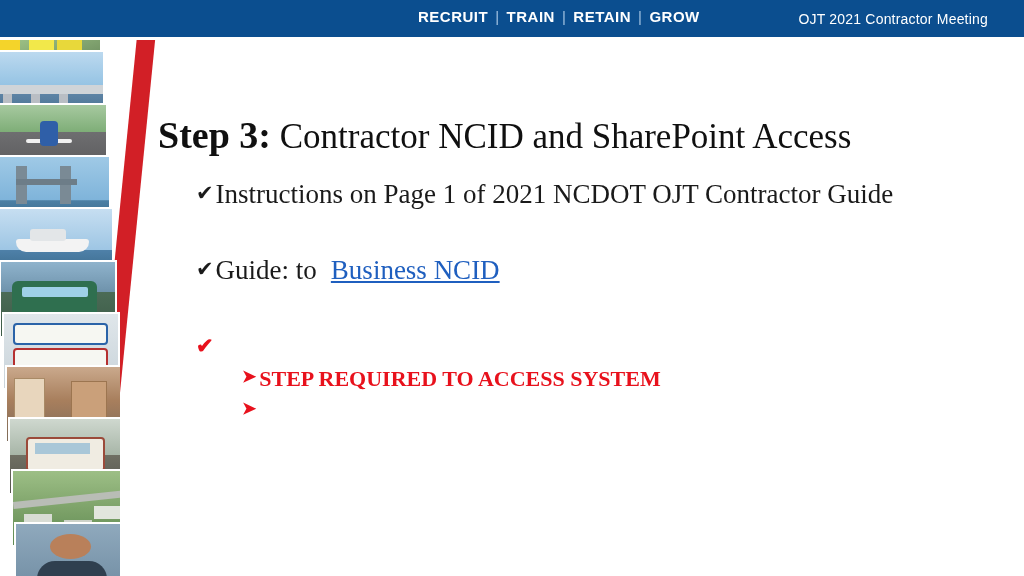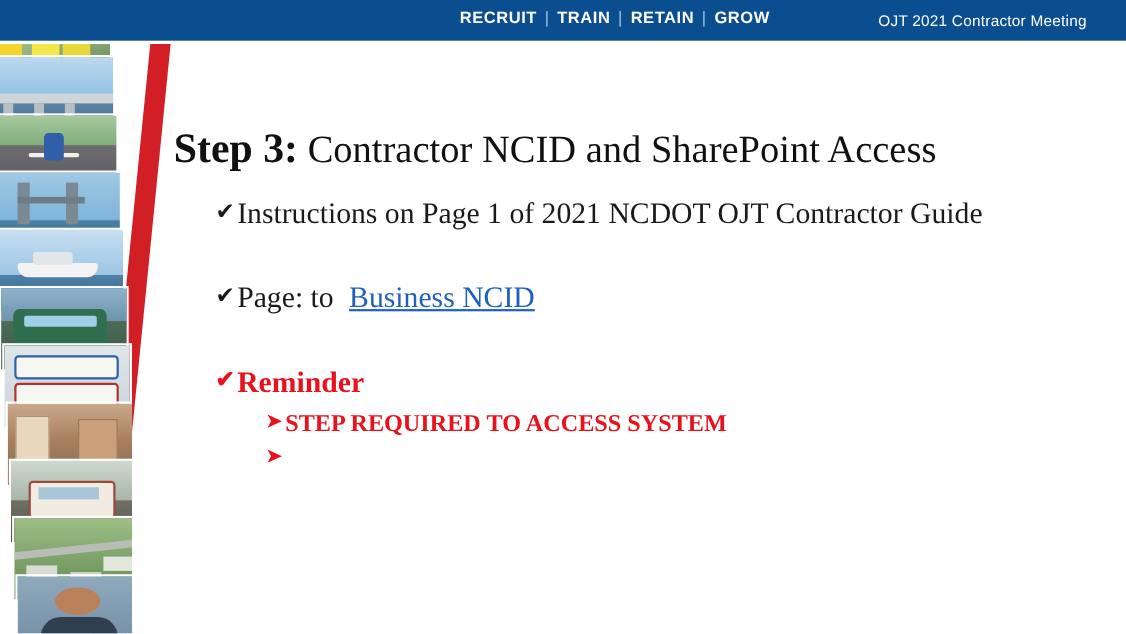--- a/index.html
+++ b/index.html
@@ -386,27 +386,26 @@
 
   <div class="body">
 
     <div class="bullet">
       <span class="tick">✔</span>
       <span>Instructions on Page 1 of 2021 NCDOT OJT Contractor Guide</span>
     </div>
 
     <div class="bullet">
       <span class="tick">✔</span>
-      <span>Page: to</span>
+      <span>Guide: to</span>
       <a class="link link-wrap" href="#">Business NCID</a>
     </div>
 
     <div class="bullet reminder">
       <span class="tick">✔</span>
-      <span>Reminder</span>
     </div>
 
     <ul class="sub-list">
       <li class="sub-item">
         <span class="arrow">➤</span>
         <span>STEP REQUIRED TO ACCESS SYSTEM</span>
       </li>
       <li class="sub-item">
         <span class="arrow">➤</span>
       </li>

